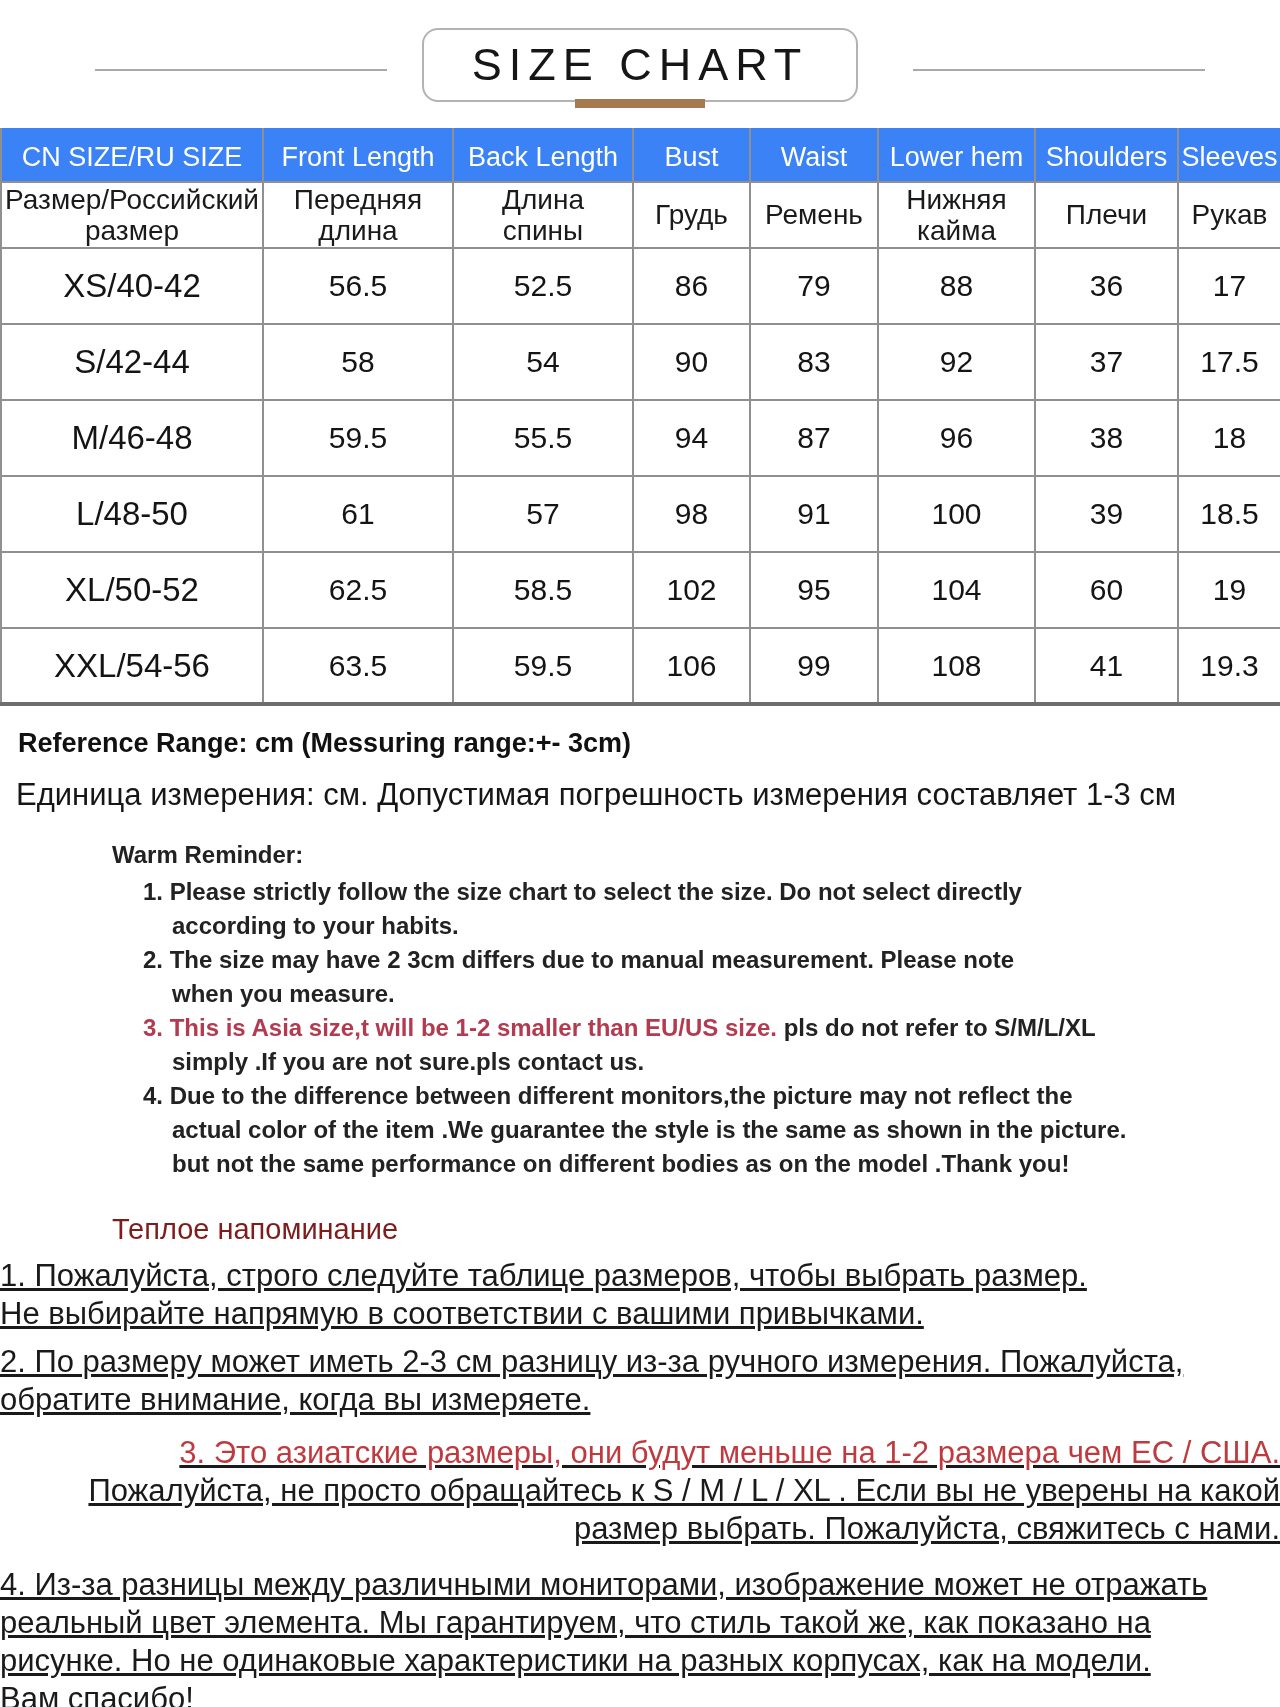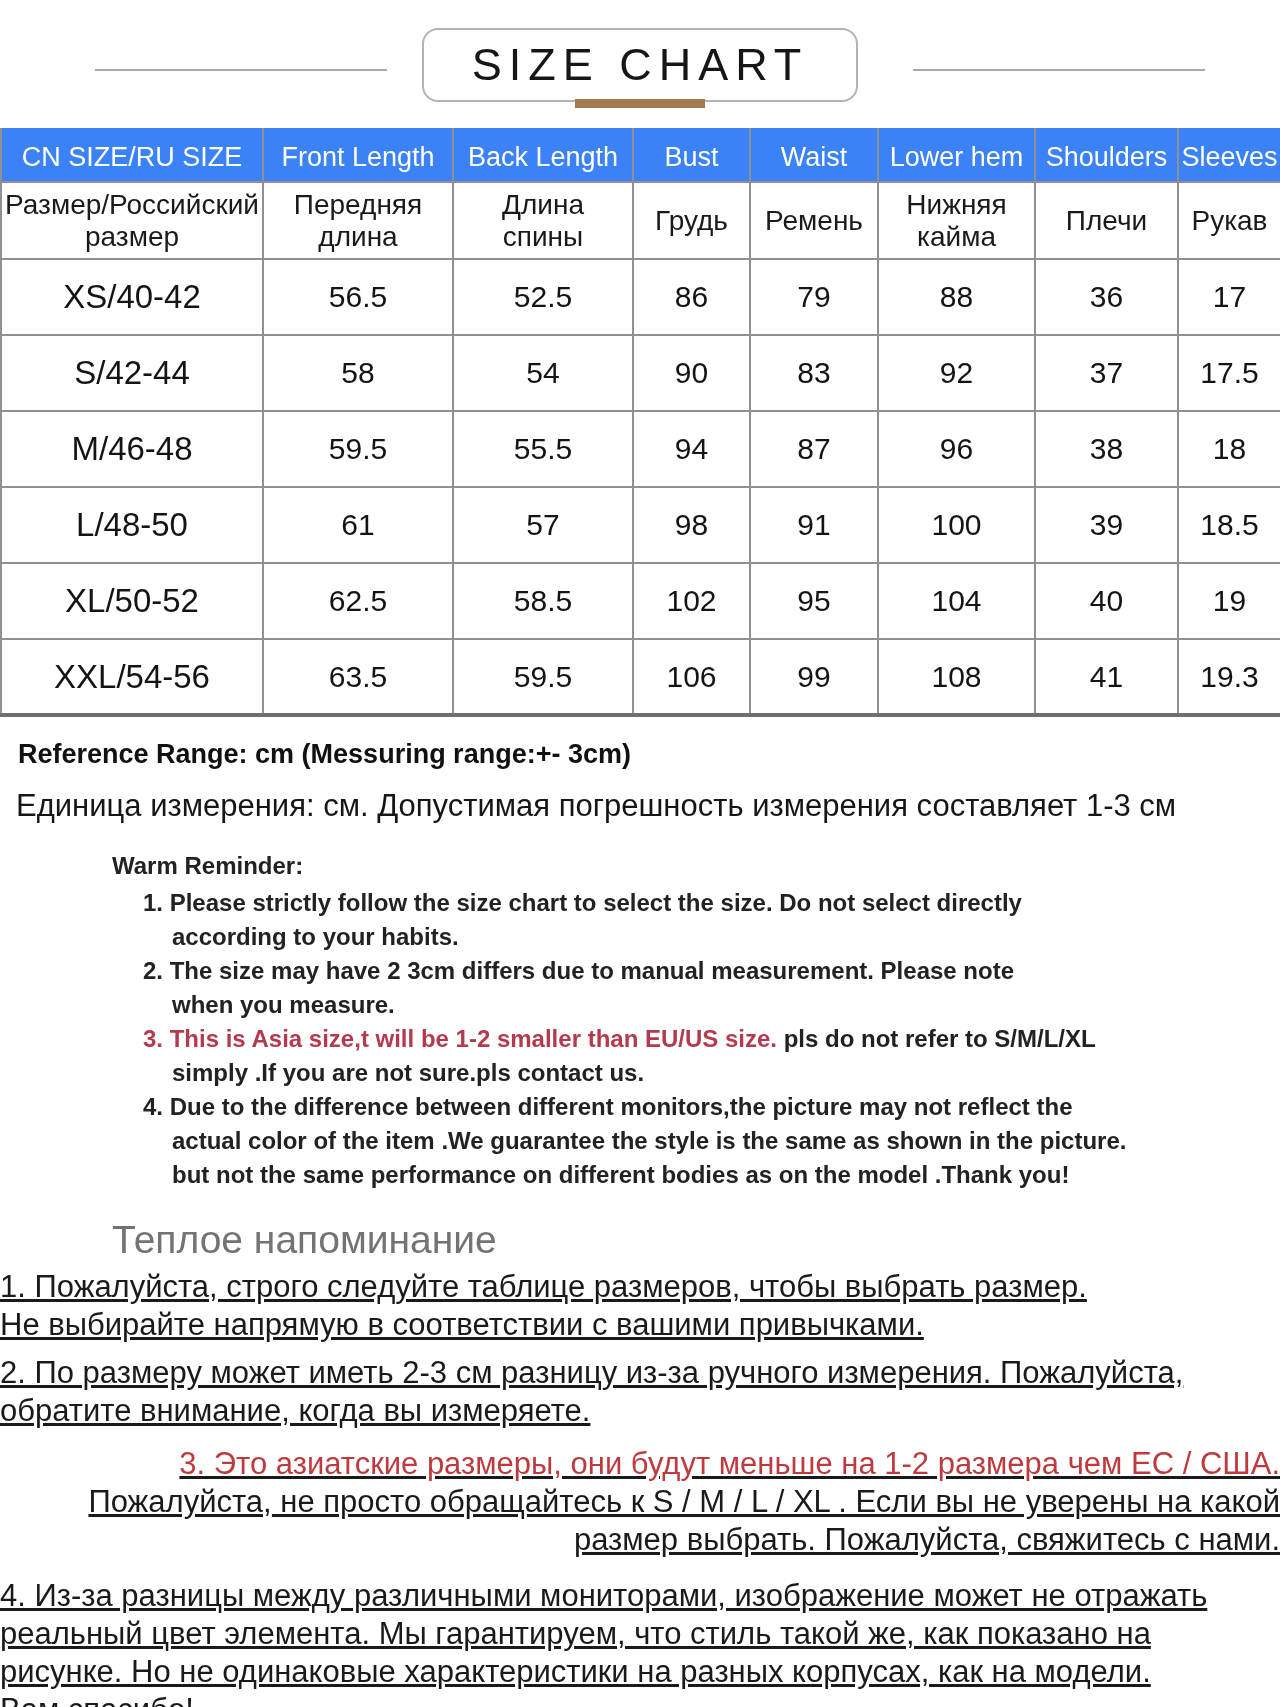--- a/index.html
+++ b/index.html
@@ -34,39 +34,39 @@
   }
   .size-table th, .size-table td {
     border:2px solid #909090; text-align:center; padding:0 2px;
     overflow:hidden;
   }
   tr.head-en { height:54px; }
   tr.head-en th {
     background:#3b82f6; color:#ffffff; font-weight:400; font-size:27px;
     vertical-align:bottom; padding-bottom:8px; border-top:none;
   }
-  tr.head-ru { height:77px; }
+  tr.head-ru { height:66px; }
   tr.head-ru th {
     font-weight:400; font-size:28px; color:#1a1a1a; line-height:1.12;
     white-space:pre-line; vertical-align:middle;
   }
   tr.data-row { height:76px; }
   tr.data-row td { font-size:30px; color:#141414; }
   tr.data-row td.size-cell { font-size:33px; }
 
   
   .ref-en { margin:22px 0 0 18px; font-size:27px; font-weight:700; color:#111; }
   .ref-ru { margin:18px 0 0 16px; font-size:31px; color:#161616; }
 
   .warm-title { margin:28px 0 0 112px; font-size:24px; font-weight:700; color:#222; line-height:28px; }
   .en-items { margin-top:6px; font-size:24px; font-weight:700; color:#222; line-height:34px; }
   .en-item { padding-left:172px; text-indent:-29px; white-space:pre-line; }
   .red-en { color:#b43a4f; }
 
-  .ru-title { margin:30px 0 4px 112px; font-size:39px; color:#737373; line-height:36px; }
+  .ru-title { margin:30px 0 4px 112px; font-size:29px; color:#7f1d1d; line-height:36px; }
   .ru-items { font-size:31px; color:#1a1a1a; line-height:38px; }
   .ru-item { white-space:pre-line;text-decoration:underline; }
   .ru-item.m1 { margin-top:10px; }
   .ru-item.m2 { margin-top:10px; }
   .ru-item.m3 { margin-top:15px;text-align:right; }
   .ru-item.m4 { margin-top:18px; }
   .red-ru { color:#bf3a3f; }
 </style>
 </head>
 <body>
@@ -156,21 +156,21 @@
     <td>39</td>
     <td>18.5</td>
   </tr>
   <tr class="data-row">
     <td class="size-cell">XL/50-52</td>
     <td>62.5</td>
     <td>58.5</td>
     <td>102</td>
     <td>95</td>
     <td>104</td>
-    <td>40</td>
+    <td>60</td>
     <td>19</td>
   </tr>
   <tr class="data-row">
     <td class="size-cell">XXL/54-56</td>
     <td>63.5</td>
     <td>59.5</td>
     <td>106</td>
     <td>99</td>
     <td>108</td>
     <td>41</td>

